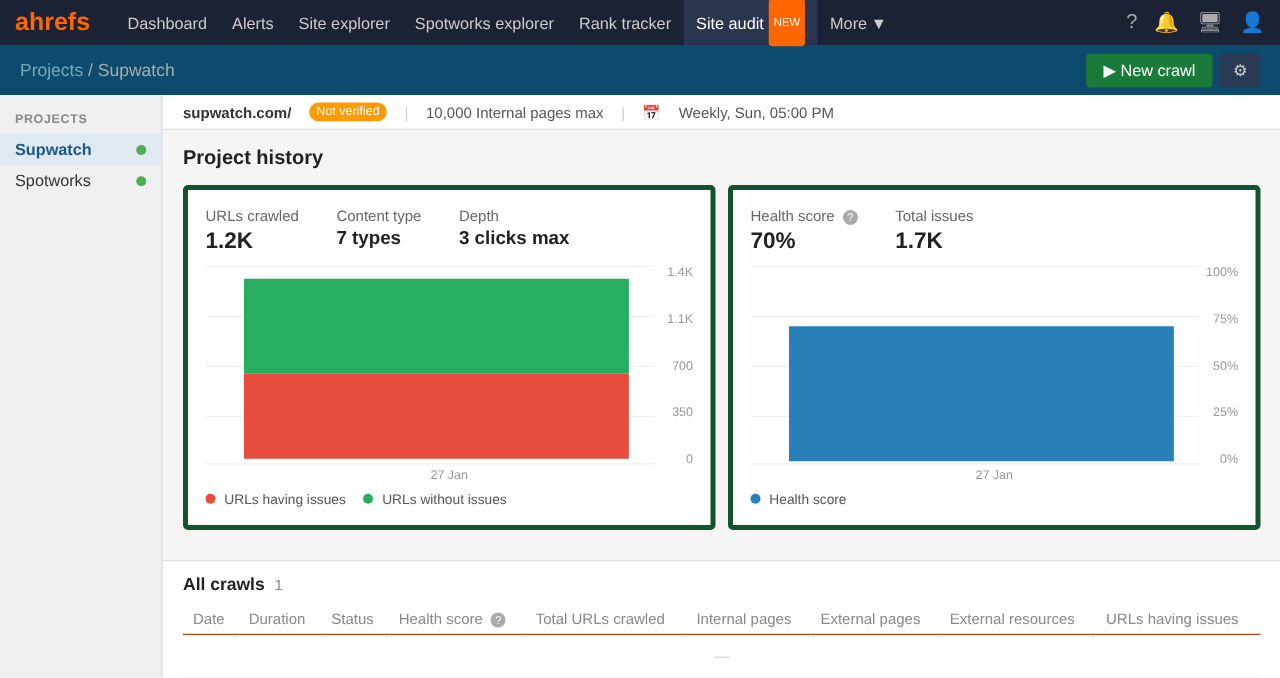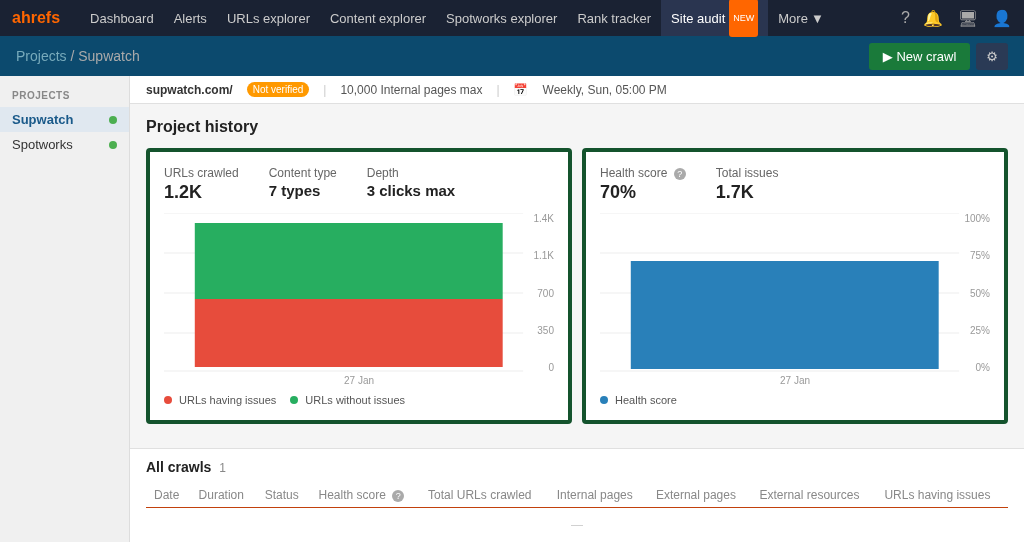--- a/index.html
+++ b/index.html
@@ -10,21 +10,21 @@
       background: #1a2233;
       display: flex;
       align-items: center;
       padding: 0 12px;
       height: 36px;
       color: #ccc;
     }
     .top-nav .logo {
       color: #f60;
       font-weight: bold;
-      font-size: 16px;
+      font-size: 20px;
       margin-right: 20px;
     }
     .top-nav .nav-item {
       padding: 0 10px;
       height: 36px;
       display: flex;
       align-items: center;
       color: #ccc;
       font-size: 13px;
       cursor: pointer;
@@ -264,22 +264,21 @@
       cursor: pointer;
     }
   </style>
 </head>
 <body>
 
 <nav class="top-nav">
   <span class="logo">ahrefs</span>
   <div class="nav-item">Dashboard</div>
   <div class="nav-item">Alerts</div>
-  <div class="nav-item">URLs explorer</div>
-  <div class="nav-item">Content explorer</div>
+  <div class="nav-item">Site explorer</div>
   <div class="nav-item">Spotworks explorer</div>
   <div class="nav-item">Rank tracker</div>
   <div class="nav-item active">
     <span>Site audit</span>
     <span class="nav-badge">NEW</span>
   </div>
   <div class="nav-item">
     <span>More</span>
     <span style="margin-left:3px;">▼</span>
   </div>

